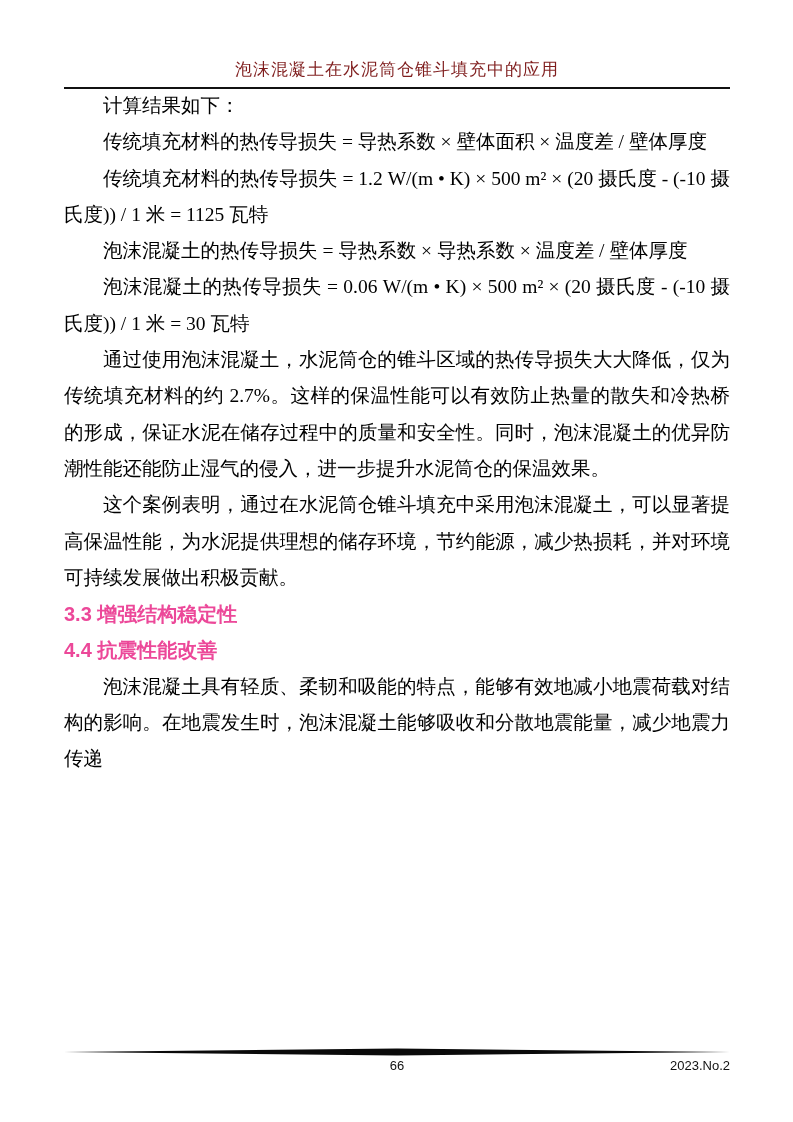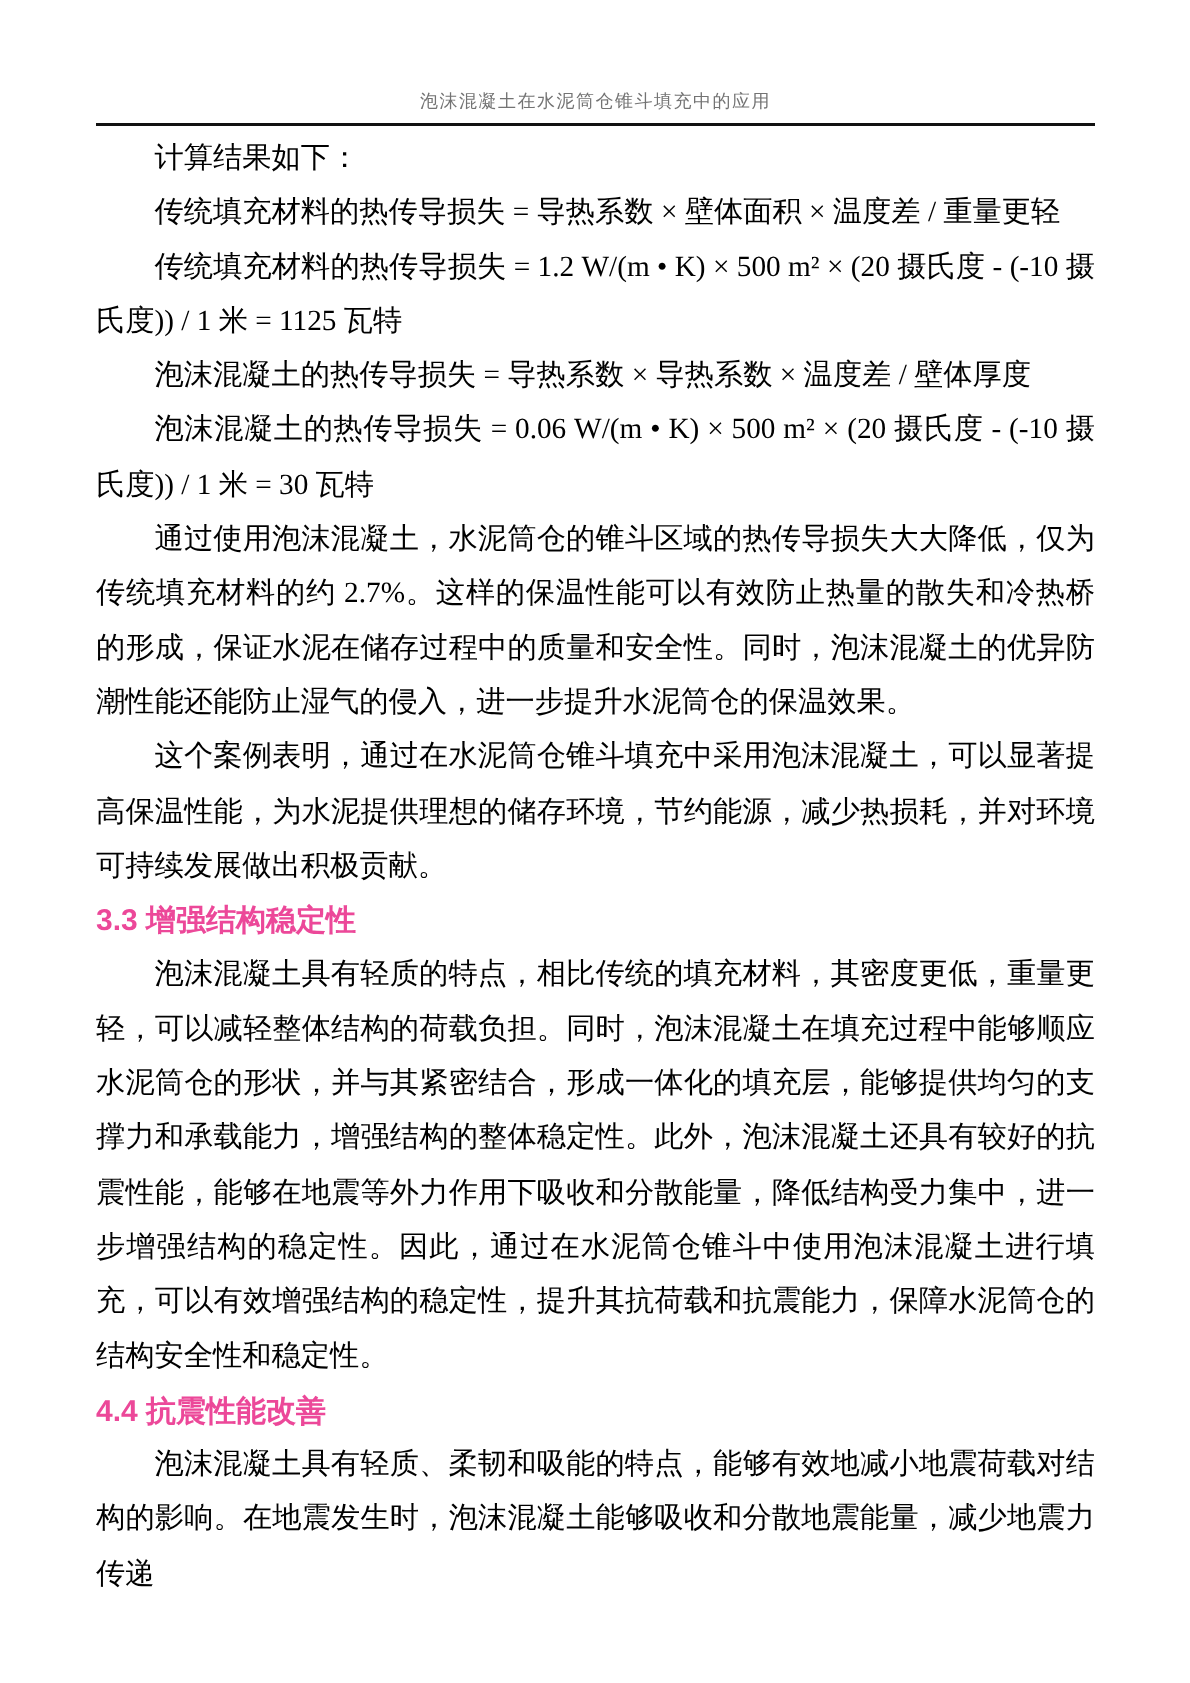--- a/index.html
+++ b/index.html
@@ -16,23 +16,23 @@
     background:#fff;
   }
   .header{
     position:absolute;
     left:64px;top:58px;width:666px;
     text-align:center;
     border-bottom:2px solid #111;
     padding-bottom:6px;
   }
   .header-title{
-    font-size:12px;
+    font-size:17px;
     letter-spacing:1px;
-    color:#737373;
+    color:#7f1d1d;
     font-family:"Liberation Serif","DejaVu Serif",serif;
   }
   .content{
     position:absolute;
     left:64px;top:88px;width:666px;
     font-size:19.5px;
     line-height:36.3px;
     text-align:justify;
   }
   .content p{
@@ -75,26 +75,34 @@
 <body>
 
 <div class="page">
 
   <div class="header">
     <span class="header-title">泡沫混凝土在水泥筒仓锥斗填充中的应用</span>
   </div>
 
   <div class="content">
     <p>计算结果如下：</p>
-    <p>传统填充材料的热传导损失 = 导热系数 × 壁体面积 × 温度差 / 重量更轻</p>
+    <p>传统填充材料的热传导损失 = 导热系数 × 壁体面积 × 温度差 / 壁体厚度</p>
     <p>传统填充材料的热传导损失 = 1.2 W/(m • K) × 500 m² × (20 摄氏度 - (-10 摄氏度)) / 1 米 = 1125 瓦特</p>
     <p>泡沫混凝土的热传导损失 = 导热系数 × 导热系数 × 温度差 / 壁体厚度</p>
     <p>泡沫混凝土的热传导损失 = 0.06 W/(m • K) × 500 m² × (20 摄氏度 - (-10 摄氏度)) / 1 米 = 30 瓦特</p>
     <p>通过使用泡沫混凝土，水泥筒仓的锥斗区域的热传导损失大大降低，仅为传统填充材料的约 2.7%。这样的保温性能可以有效防止热量的散失和冷热桥的形成，保证水泥在储存过程中的质量和安全性。同时，泡沫混凝土的优异防潮性能还能防止湿气的侵入，进一步提升水泥筒仓的保温效果。</p>
     <p>这个案例表明，通过在水泥筒仓锥斗填充中采用泡沫混凝土，可以显著提高保温性能，为水泥提供理想的储存环境，节约能源，减少热损耗，并对环境可持续发展做出积极贡献。</p>
     <h2>3.3 增强结构稳定性</h2>
-    <p>泡沫混凝土具有轻质的特点，相比传统的填充材料，其密度更低，重量更轻，可以减轻整体结构的荷载负担。同时，泡沫混凝土在填充过程中能够顺应水泥筒仓的形状，并与其紧密结合，形成一体化的填充层，能够提供均匀的支撑力和承载能力，增强结构的整体稳定性。此外，泡沫混凝土还具有较好的抗震性能，能够在地震等外力作用下吸收和分散能量，降低结构受力集中，进一步增强结构的稳定性。因此，通过在水泥筒仓锥斗中使用泡沫混凝土进行填充，可以有效增强结构的稳定性，提升其抗荷载和抗震能力，保障水泥筒仓的结构安全性和稳定性。</p>
     <h2>4.4 抗震性能改善</h2>
     <p>泡沫混凝土具有轻质、柔韧和吸能的特点，能够有效地减小地震荷载对结构的影响。在地震发生时，泡沫混凝土能够吸收和分散地震能量，减少地震力传递</p>
   </div>
 
+  <div class="footer">
+    <svg class="footer-rule" viewBox="0 0 666 8" preserveAspectRatio="none" aria-hidden="true">
+      <polygon points="0,4 333,0.6 666,4 333,7.4" fill="#0a0a0a"></polygon>
+    </svg>
+    <div class="footer-texts">
+      <span class="page-number">66</span>
+      <span class="issue-label">2023.No.2</span>
+    </div>
+  </div>
 
 </div>
 
 </body></html>

